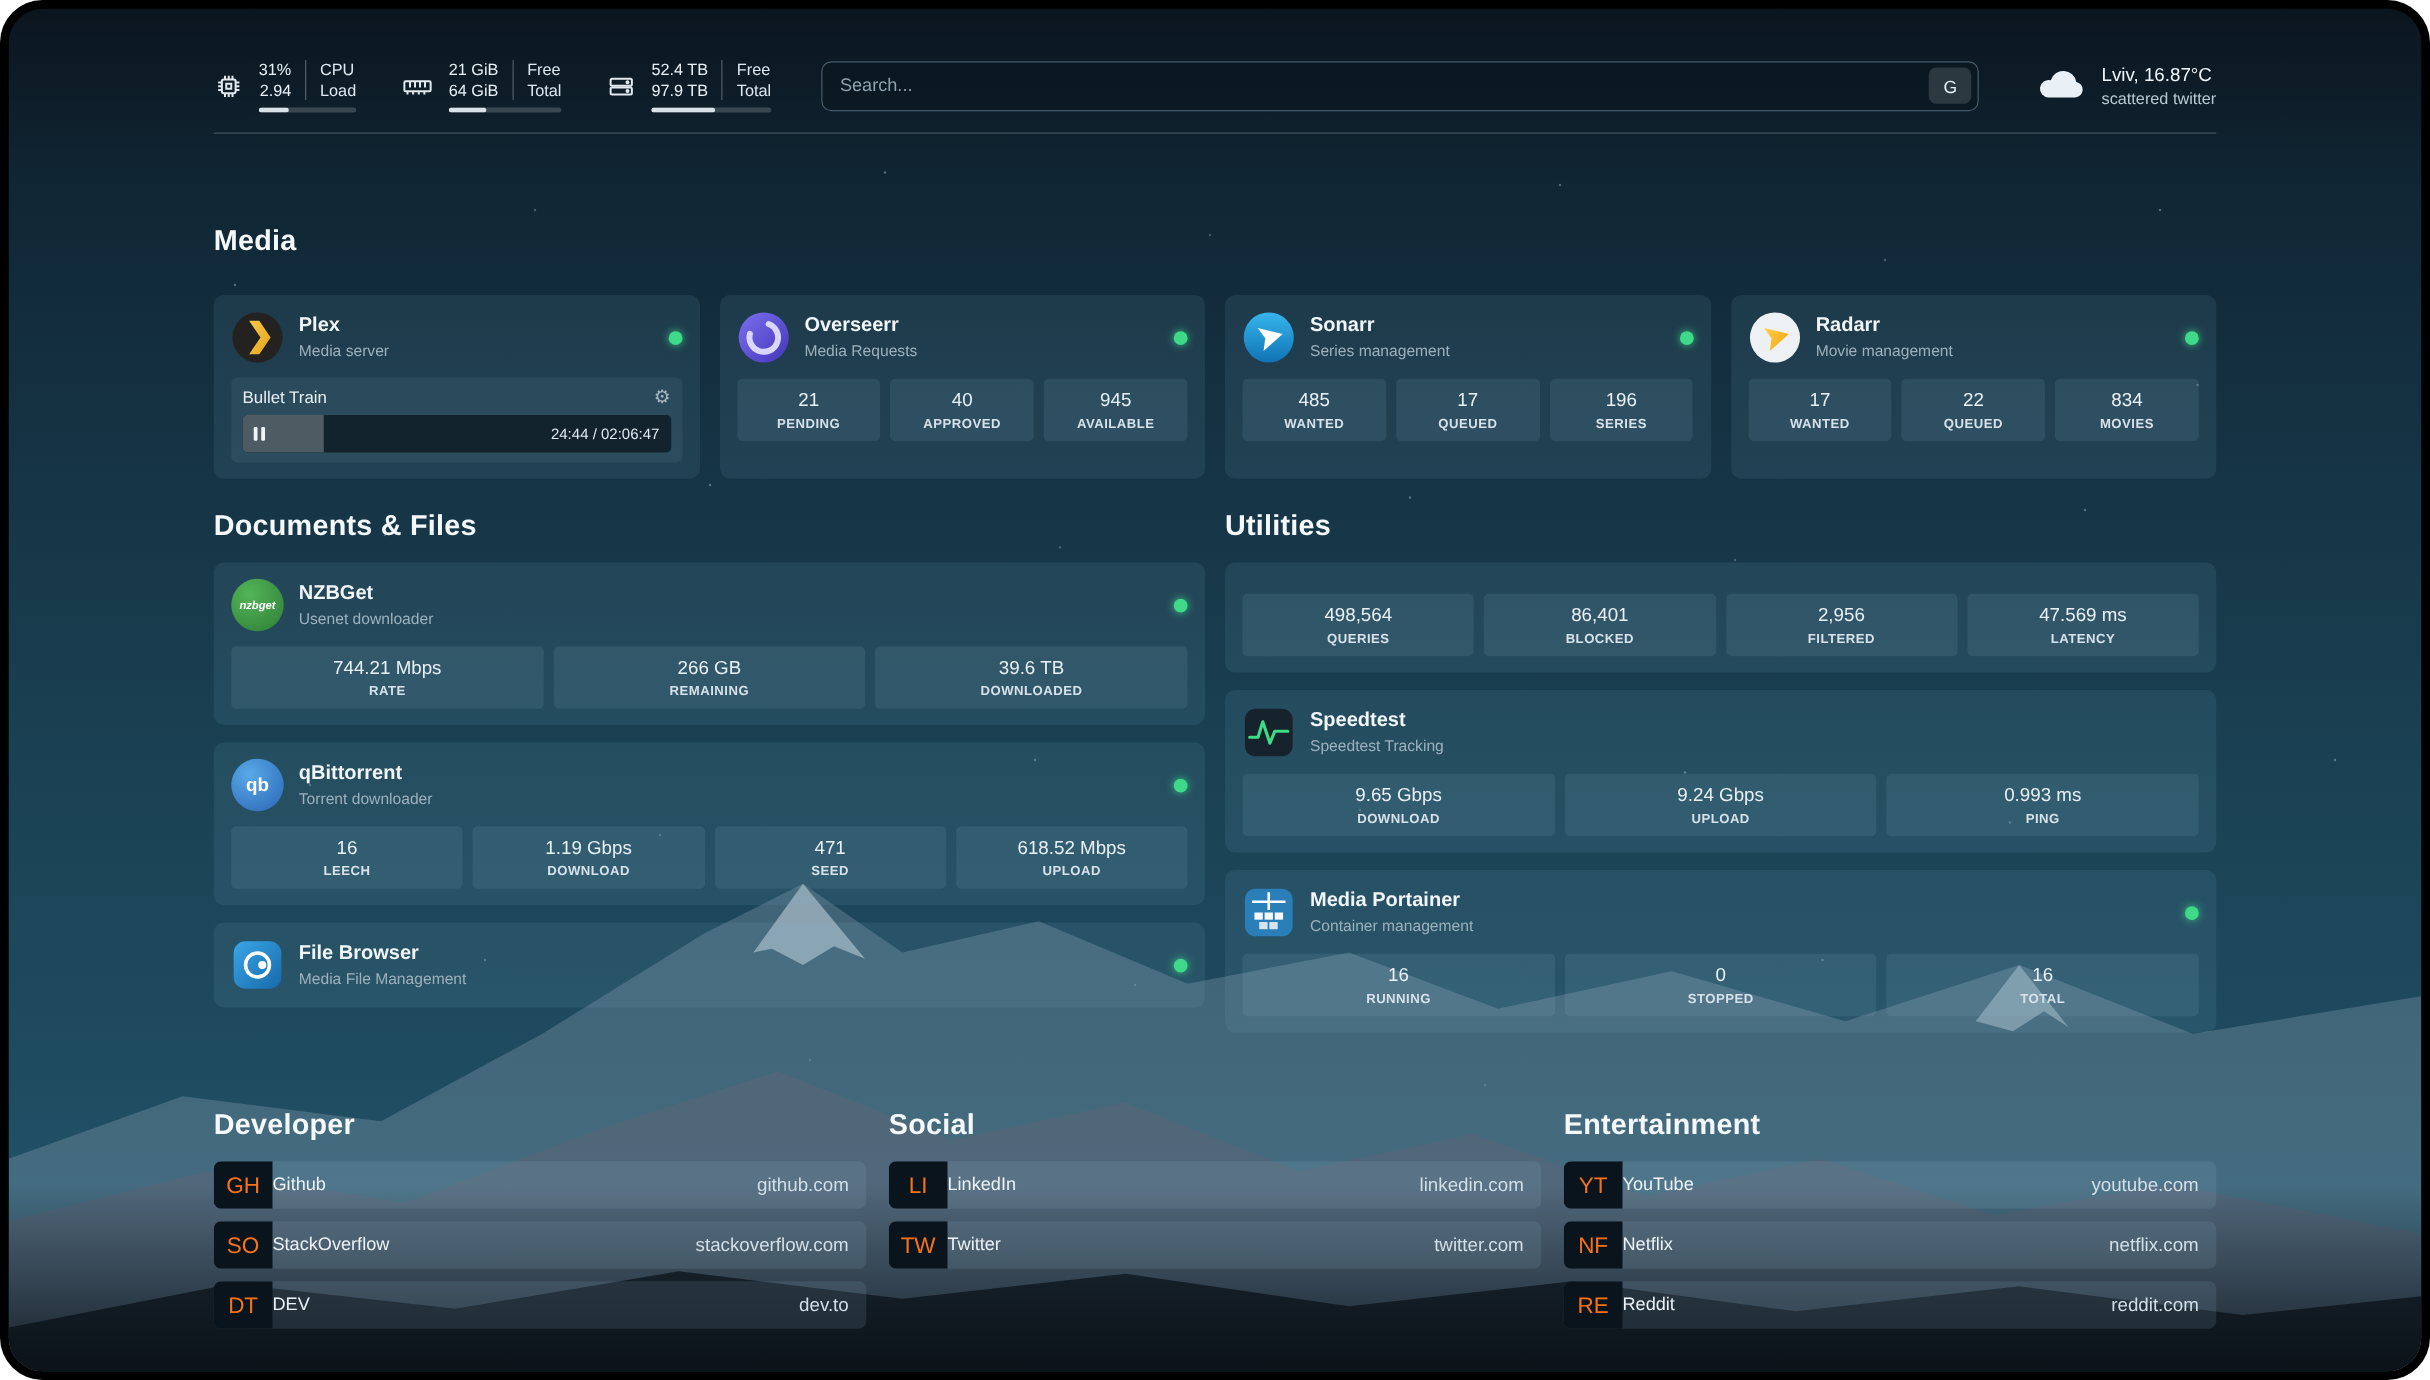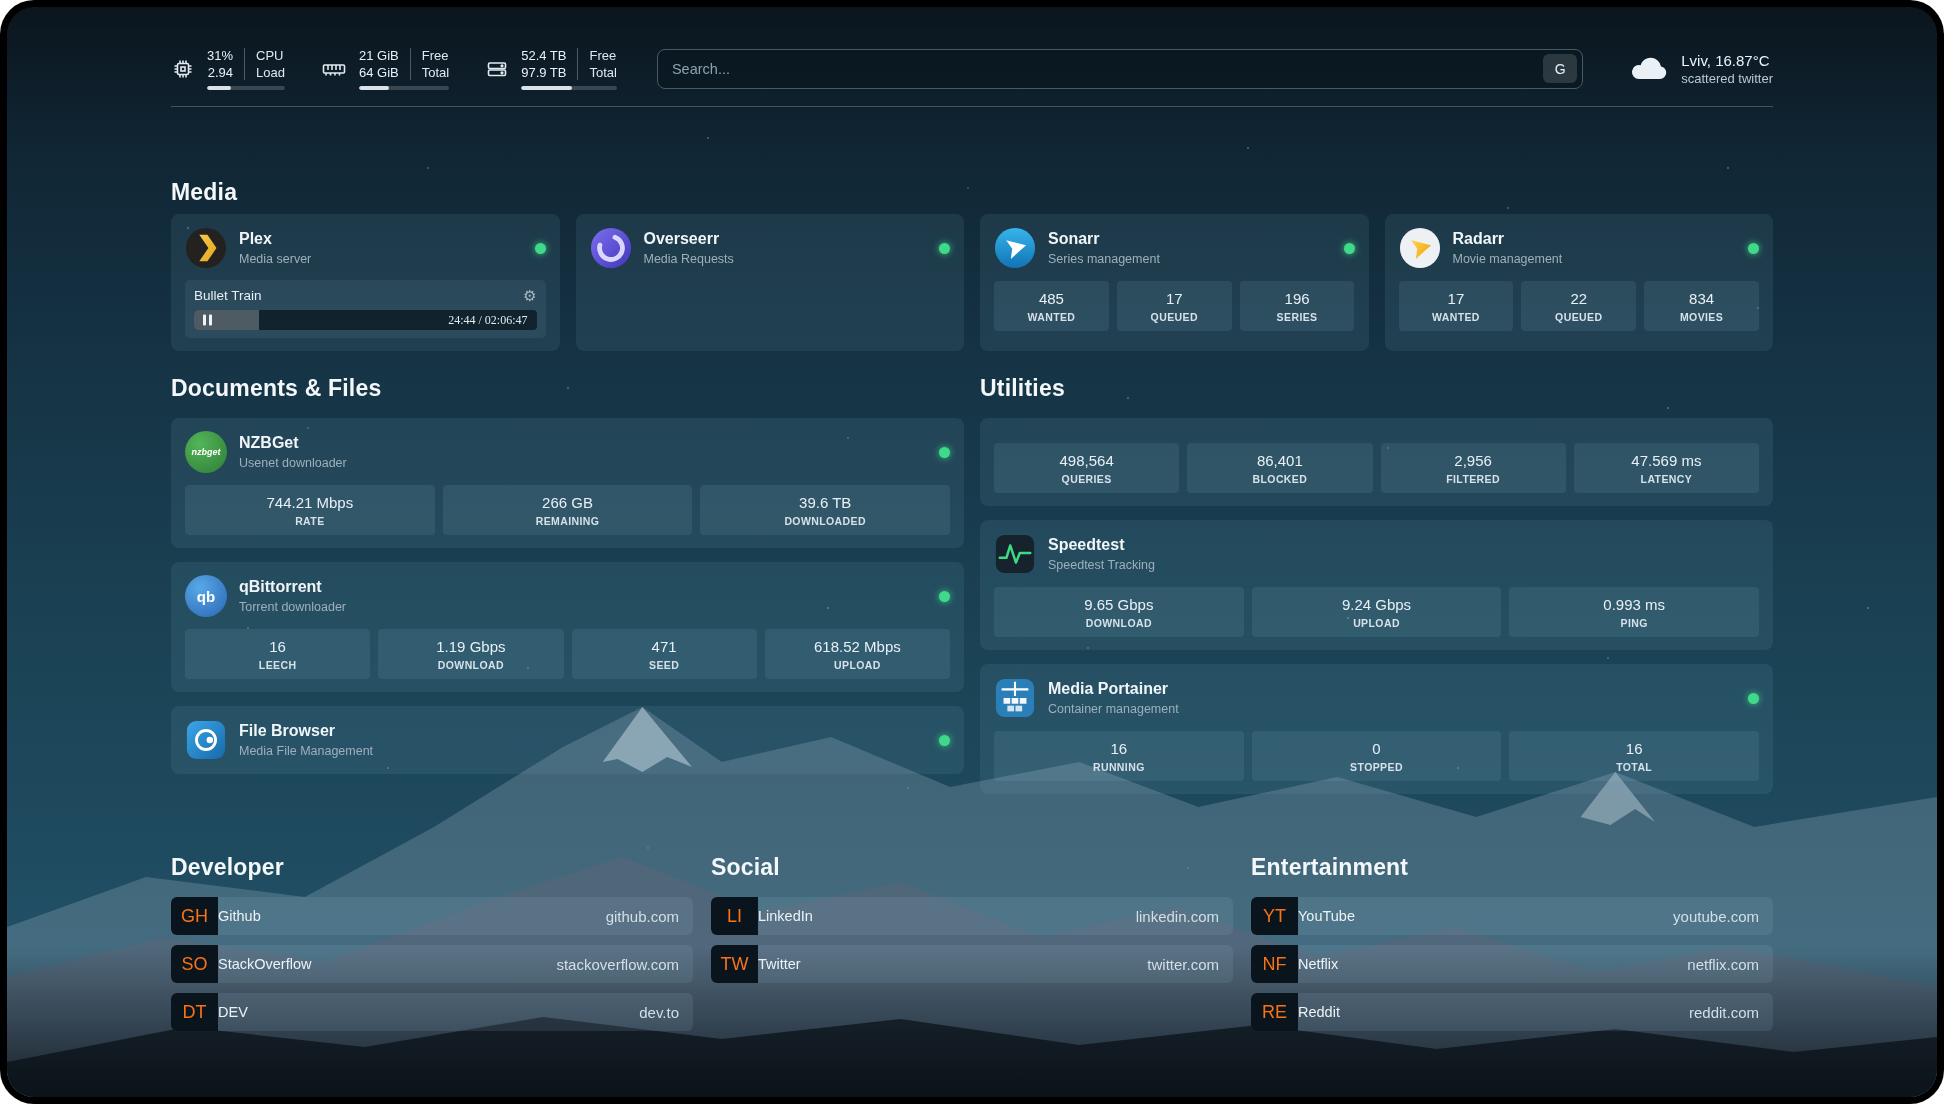--- a/index.html
+++ b/index.html
@@ -58,21 +58,21 @@
     background: rgba(255,255,255,.14); color: #e9f0f5; font-size: 14px; font-family: inherit; }
 
   .weather { display: flex; align-items: center; gap: 10px; cursor: pointer; }
   .weather-loc { font-size: 15px; color: #eef4f8; line-height: 19px; }
   .weather-cond { font-size: 13px; color: #b9c8d2; line-height: 17px; }
 
   .divider { height: 1px; background: rgba(255,255,255,.22); margin-top: 16px; }
 
   
   .section-title { font-size: 23px; font-weight: 700; color: #f4f8fa; letter-spacing: .2px; }
-  .media-title { margin-top: 72px; margin-bottom: 8px; }
+  .media-title { margin-top: 72px; margin-bottom: 30px; }
   .sub-title { margin-top: 24px; margin-bottom: 16px; }
 
   .media-grid { display: grid; grid-template-columns: repeat(4, 1fr); gap: 16px; }
   .cols { display: grid; grid-template-columns: 1fr 1fr; gap: 16px; align-items: start; }
   .card-stack { display: flex; flex-direction: column; gap: 14px; }
 
   .card { background: rgba(124,170,196,.12); border-radius: 8px; padding: 13px 14px;
     cursor: pointer; }
   .card-head { display: flex; align-items: center; gap: 12px; }
   .app-meta { min-width: 0; }
@@ -91,22 +91,22 @@
   .stat-value { font-size: 15px; color: #e8f0f5; line-height: 19px; }
   .stat-label { font-size: 10.5px; font-weight: 700; letter-spacing: .4px;
     color: #d6e1e9; margin-top: 3px; }
 
   
   .now-playing { margin-top: 11px; background: rgba(150,190,214,.09); border-radius: 5px;
     padding: 8px 9px; }
   .np-top { display: flex; align-items: center; }
   .np-title { font-size: 13.5px; color: #e8eff4; }
   .gear { margin-left: auto; font-size: 15px; color: #a8b8c2; cursor: pointer; line-height: 1; }
-  .np-bar { position: relative; margin-top: 7px; height: 20px; border-radius: 4px;
-    background: rgba(9,21,29,.75); overflow: hidden; font-family: Liberation Serif, serif; }
+  .np-bar { position: relative; margin-top: 7px; height: 30px; border-radius: 4px;
+    background: rgba(9,21,29,.75); overflow: hidden; }
   .np-fill { position: absolute; left: 0; top: 0; bottom: 0;
     background: rgba(255,255,255,.26); border-radius: 4px 0 0 4px; }
   .pause-btn { position: absolute; left: 9px; top: 50%; transform: translateY(-50%);
     display: flex; gap: 3px; cursor: pointer; }
   .pause-btn span { width: 3px; height: 11px; background: #eef4f8; border-radius: 1px; }
   .np-time { position: absolute; right: 9px; top: 50%; transform: translateY(-50%);
     font-size: 12px; color: #e2ebf1; }
 
   
   .bm-grid { display: grid; grid-template-columns: repeat(3, 1fr); gap: 18px;
@@ -297,20 +297,34 @@
                   </defs>
                 <circle cx="22" cy="22" r="21" fill="url(#ovsg)"></circle>
                 <circle cx="22" cy="22" r="12" fill="none" stroke="#d9d6ff" stroke-width="5" stroke-dasharray="55 21" stroke-linecap="round" transform="rotate(-70 22 22)"></circle>
               </svg>
             </span>
             <div class="app-meta">
               <div class="app-name">Overseerr</div>
               <div class="app-desc">Media Requests</div>
             </div>
             <span class="status-dot"></span>
+          </div>
+          <div class="stat-row">
+            <div class="stat-box">
+              <div class="stat-value">21</div>
+              <div class="stat-label">PENDING</div>
+            </div>
+            <div class="stat-box">
+              <div class="stat-value">40</div>
+              <div class="stat-label">APPROVED</div>
+            </div>
+            <div class="stat-box">
+              <div class="stat-value">945</div>
+              <div class="stat-label">AVAILABLE</div>
+            </div>
           </div>
         </div>
 
         <div class="card">
           <div class="card-head">
             <span class="app-icon">
               <svg width="42" height="42" viewBox="0 0 44 44">
                 <defs>
                     <linearGradient id="song" x1="0" y1="0" x2="0" y2="1">
                   <stop offset="0" stop-color="#36b5ec"></stop>

